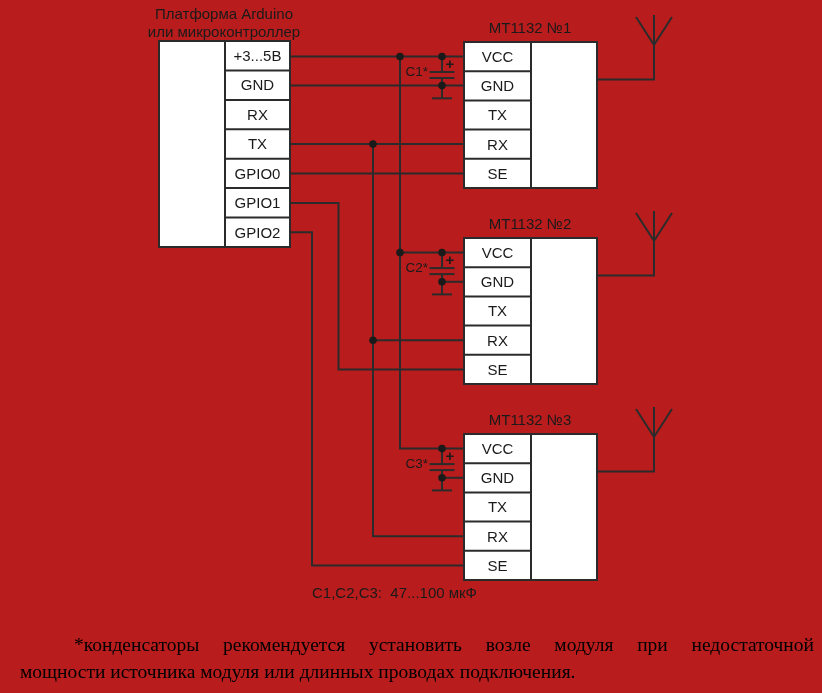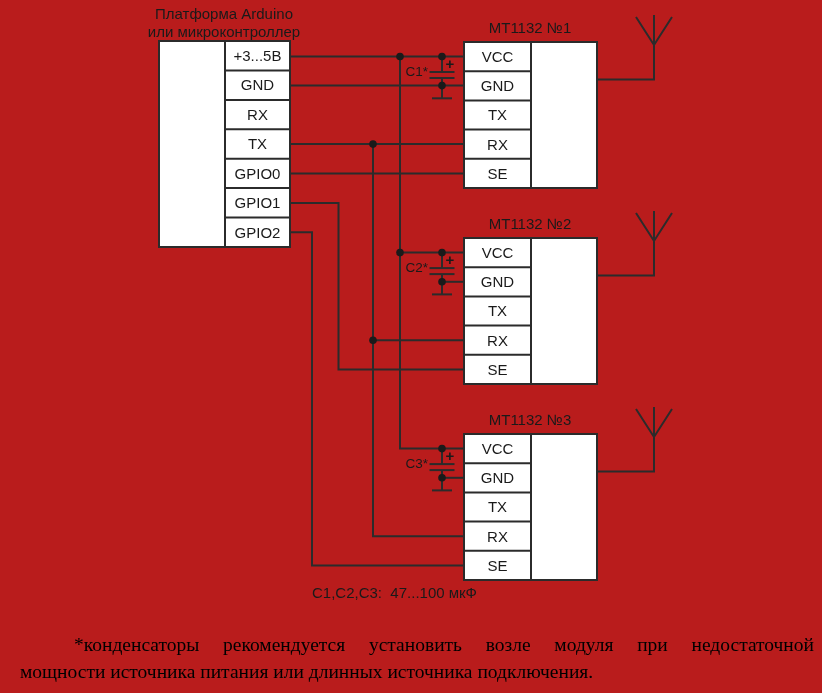--- a/index.html
+++ b/index.html
@@ -162,16 +162,16 @@
     <circle class="dot" cx="373" cy="340.2" r="3.8"></circle>
     <circle class="dot" cx="442" cy="448.6" r="3.8"></circle>
     <circle class="dot" cx="442" cy="477.8" r="3.8"></circle>
   </g>
 
   <text class="caption" x="312" y="598">C1,C2,C3:  47...100 мкФ</text>
 </svg>
 
   <div class="footnote">
     <div class="fn-line1">*конденсаторы рекомендуется установить возле модуля при недостаточной</div>
-    <div class="fn-line2">мощности источника питания или длинных источника подключения.</div>
+    <div class="fn-line2">мощности источника модуля или длинных проводах подключения.</div>
   </div>
 
 </div>
 
 </body></html>

